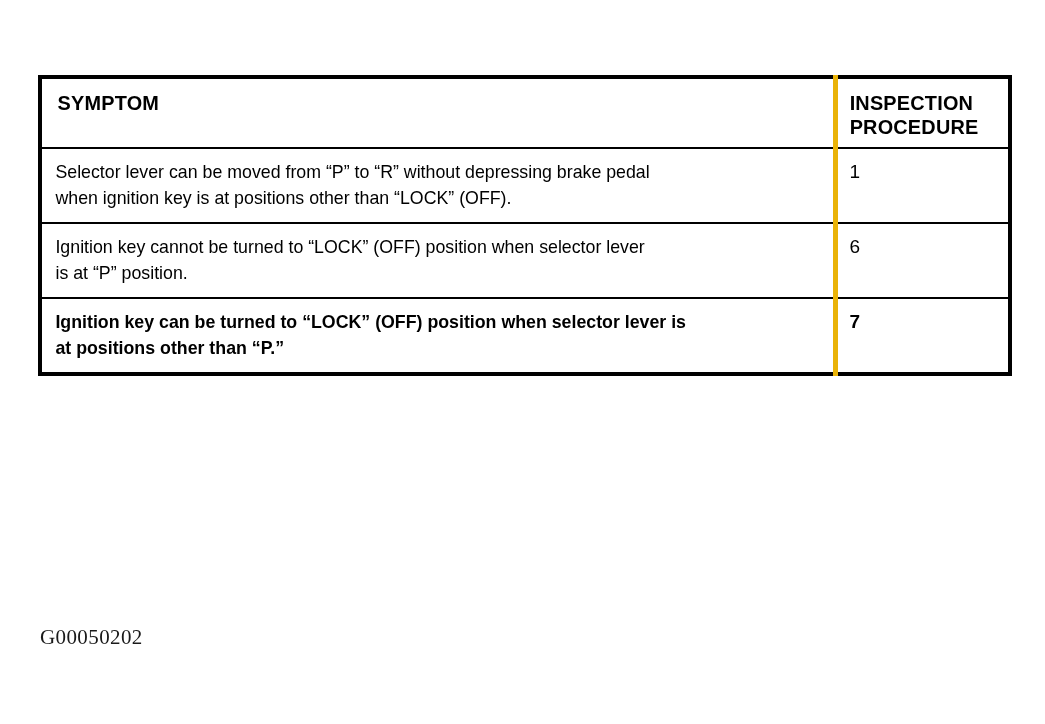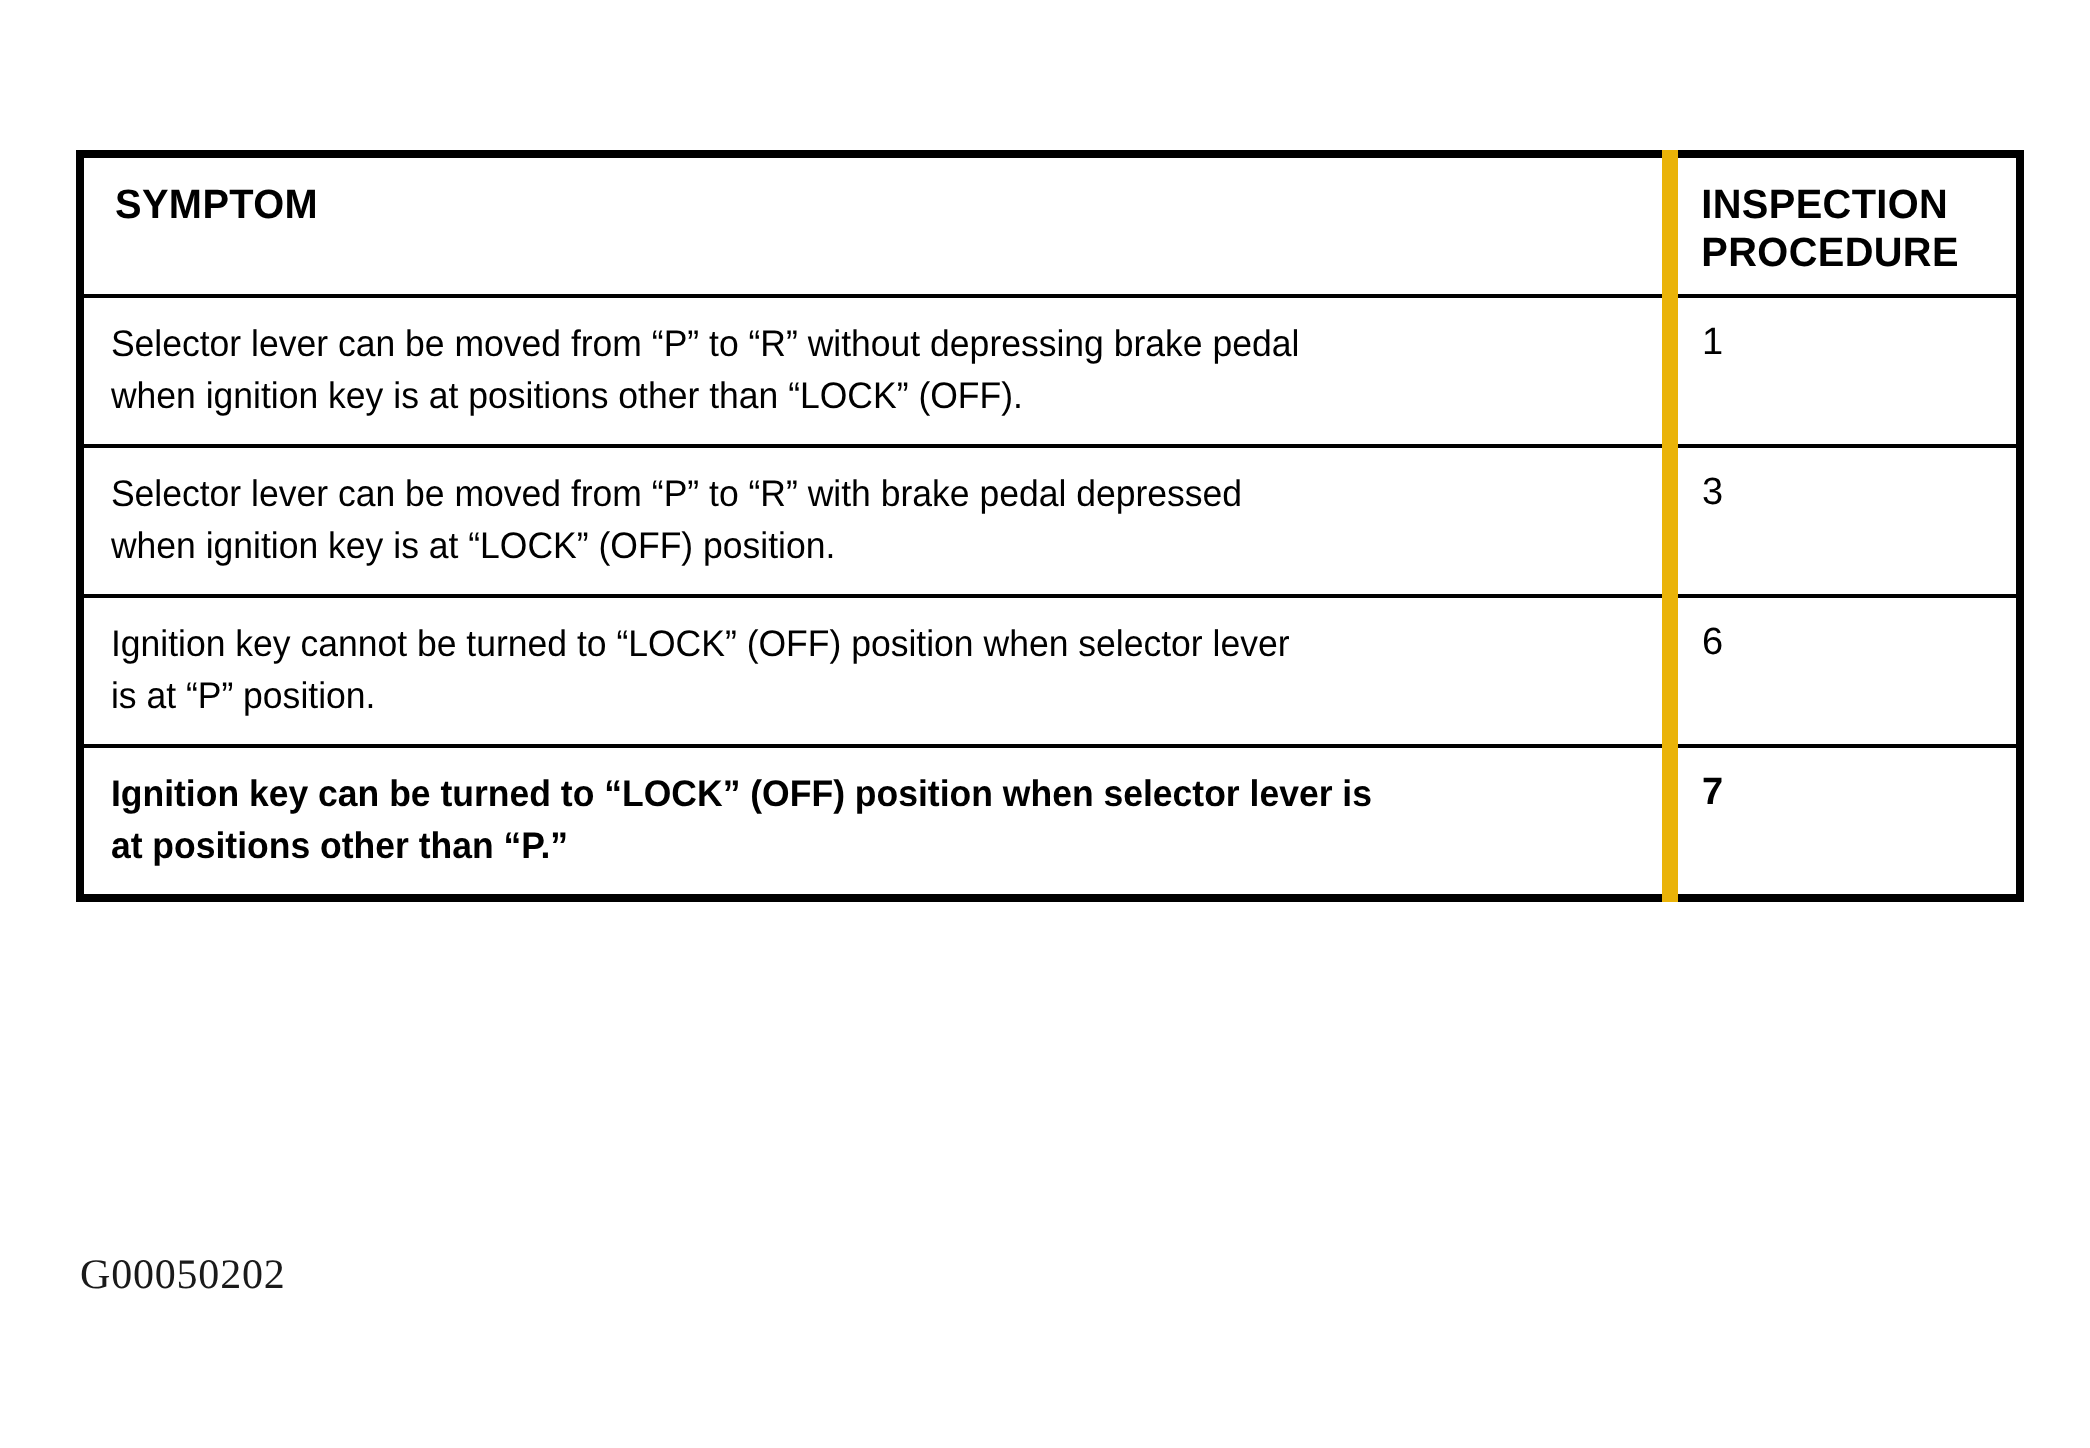--- a/index.html
+++ b/index.html
@@ -44,21 +44,21 @@
   #symptom-table th {
     border: 0;
     border-bottom: 2px solid #000000;
     vertical-align: top;
     padding: 0;
     background: #ffffff;
   }
 
   
   #symptom-table .cell-symptom {
-    border-right: 8px solid #eab308;
+    border-right: 5px solid #eab308;
   }
 
   
   .hdr-cell {
     height: 68px;
     text-align: left;
   }
   .hdr-text {
     font-weight: bold;
     font-size: 20.5px;
@@ -140,29 +140,20 @@
           <td class="cell-symptom">
             <div class="sym-text">Selector lever can be moved from “P” to “R” without depressing brake pedal
 when ignition key is at positions other than “LOCK” (OFF).</div>
           </td>
           <td class="cell-proc">
             <div class="proc-text">1</div>
           </td>
         </tr>
         <tr class="row-tall">
           <td class="cell-symptom">
-            <div class="sym-text">Selector lever can be moved from “P” to “R” with brake pedal depressed
-when ignition key is at “LOCK” (OFF) position.</div>
-          </td>
-          <td class="cell-proc">
-            <div class="proc-text">3</div>
-          </td>
-        </tr>
-        <tr class="row-tall">
-          <td class="cell-symptom">
             <div class="sym-text">Ignition key cannot be turned to “LOCK” (OFF) position when selector lever
 is at “P” position.</div>
           </td>
           <td class="cell-proc">
             <div class="proc-text">6</div>
           </td>
         </tr>
         <tr class="row-tall">
           <td class="cell-symptom">
             <div class="sym-text">Ignition key can be turned to “LOCK” (OFF) position when selector lever is

